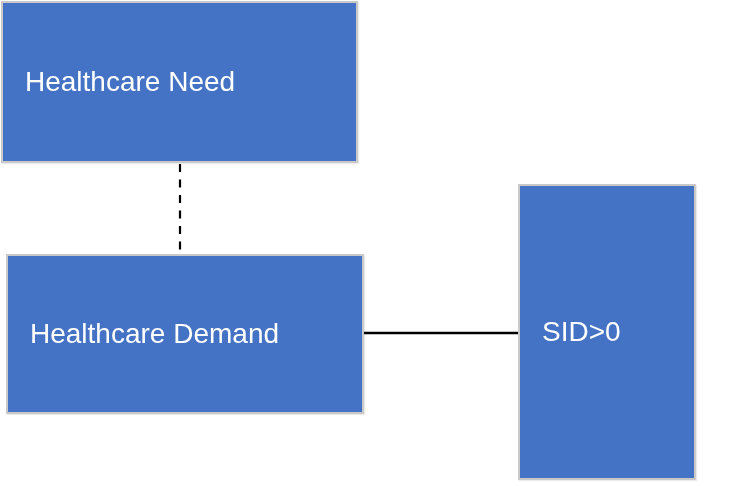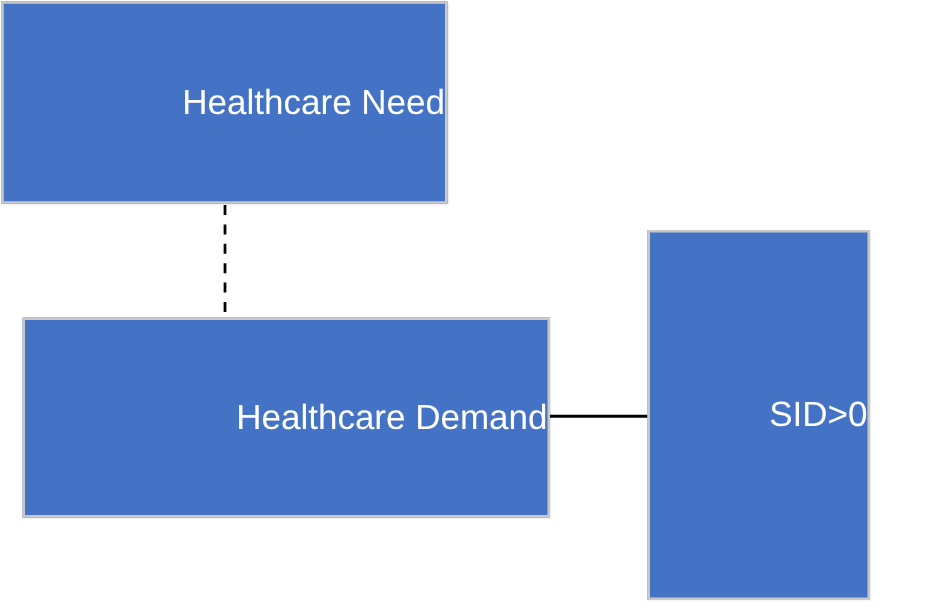--- a/index.html
+++ b/index.html
@@ -16,40 +16,40 @@
     font-family: "Liberation Sans", sans-serif;
   }
   .node {
     position: absolute;
     box-sizing: border-box;
     background: #4472C4;
     border: 2px solid #c9c9c9;
     box-shadow: 1px 1px 1px rgba(0,0,0,0.08);
     display: flex;
     align-items: center;
-    justify-content: flex-end;
+    justify-content: flex-start;
     padding-left: 22px;
   }
   .node-label {
     color: #ffffff;
     font-size: 28px;
     font-weight: 400;
     white-space: nowrap;
     user-select: none;
   }
   .node-healthcare-need {
     left: 1px;
     top: 1px;
     width: 357px;
     height: 162px;
   }
   .node-healthcare-demand {
-    left: 18px;
+    left: 6px;
     top: 254px;
-    width: 422px;
+    width: 358px;
     height: 160px;
   }
   .node-sid {
     left: 518px;
     top: 184px;
     width: 178px;
     height: 296px;
   }
   .edge-layer {
     position: absolute;

